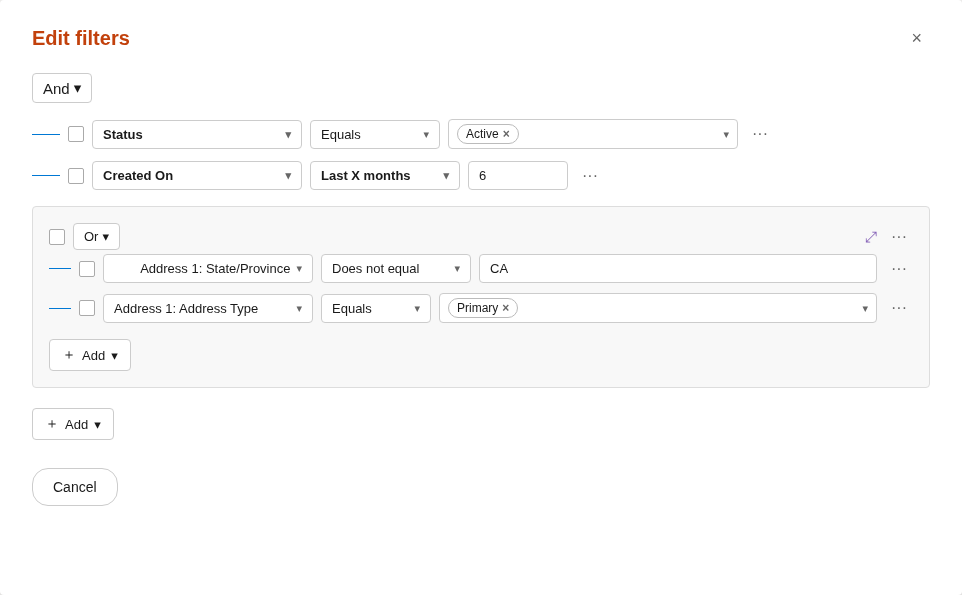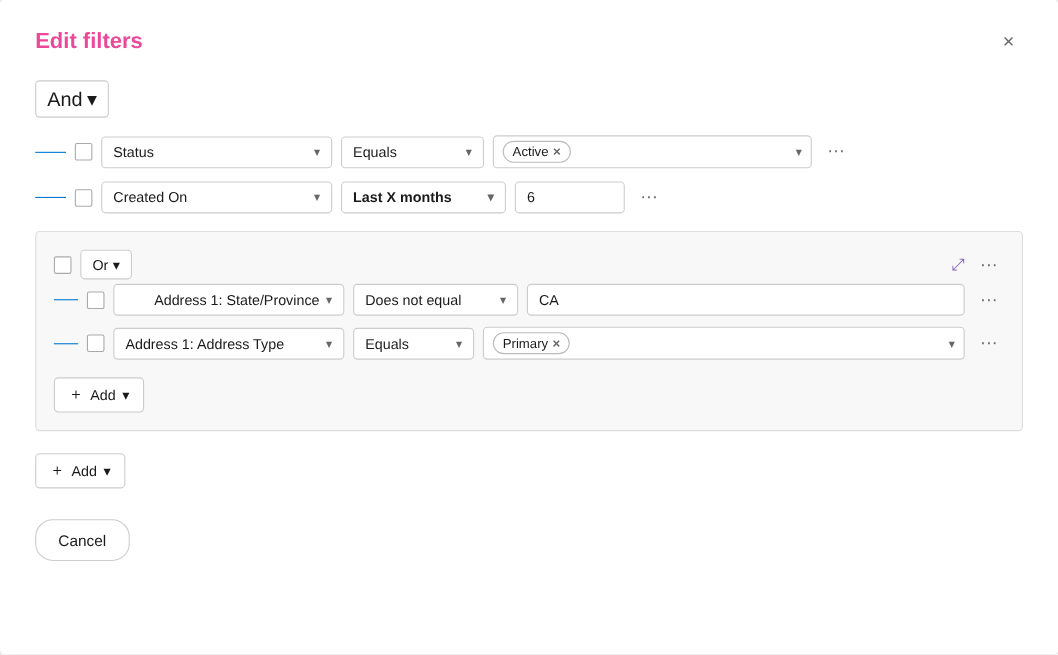--- a/index.html
+++ b/index.html
@@ -22,41 +22,41 @@
     }
     .dialog-header {
       display: flex;
       align-items: center;
       justify-content: space-between;
       margin-bottom: 20px;
     }
     .dialog-title {
       font-size: 20px;
       font-weight: 600;
-      color: #ec4899;
+      color: #c2410c;
     }
     .close-btn {
       background: none;
       border: none;
       cursor: pointer;
       font-size: 18px;
       color: #666;
       padding: 4px 8px;
       border-radius: 2px;
     }
 
     .and-btn {
       display: inline-flex;
       align-items: center;
       gap: 4px;
       border: 1px solid #ccc;
       background: #fff;
       border-radius: 4px;
       padding: 5px 10px;
-      font-size: 18px;
+      font-size: 15px;
       color: #1a1a1a;
       cursor: pointer;
       margin-bottom: 16px;
     }
     .checkbox {
       width: 16px;
       height: 16px;
       border: 1px solid #aaa;
       border-radius: 2px;
       background: #fff;
@@ -71,21 +71,21 @@
       border-radius: 4px;
       background: #fff;
       padding: 6px 10px;
       font-size: 13px;
       color: #1a1a1a;
       cursor: pointer;
       gap: 6px;
     }
     .select-field .chevron { color: #666; font-size: 11px; }
 
-    .field-dropdown { width: 210px; }
+    .field-dropdown { width: 210px; font-weight: bold; }
     .operator-dropdown { width: 130px; }
     .value-field {
       border: 1px solid #ccc;
       border-radius: 4px;
       background: #fff;
       padding: 6px 10px;
       font-size: 13px;
       color: #1a1a1a;
       flex: 1;
     }

